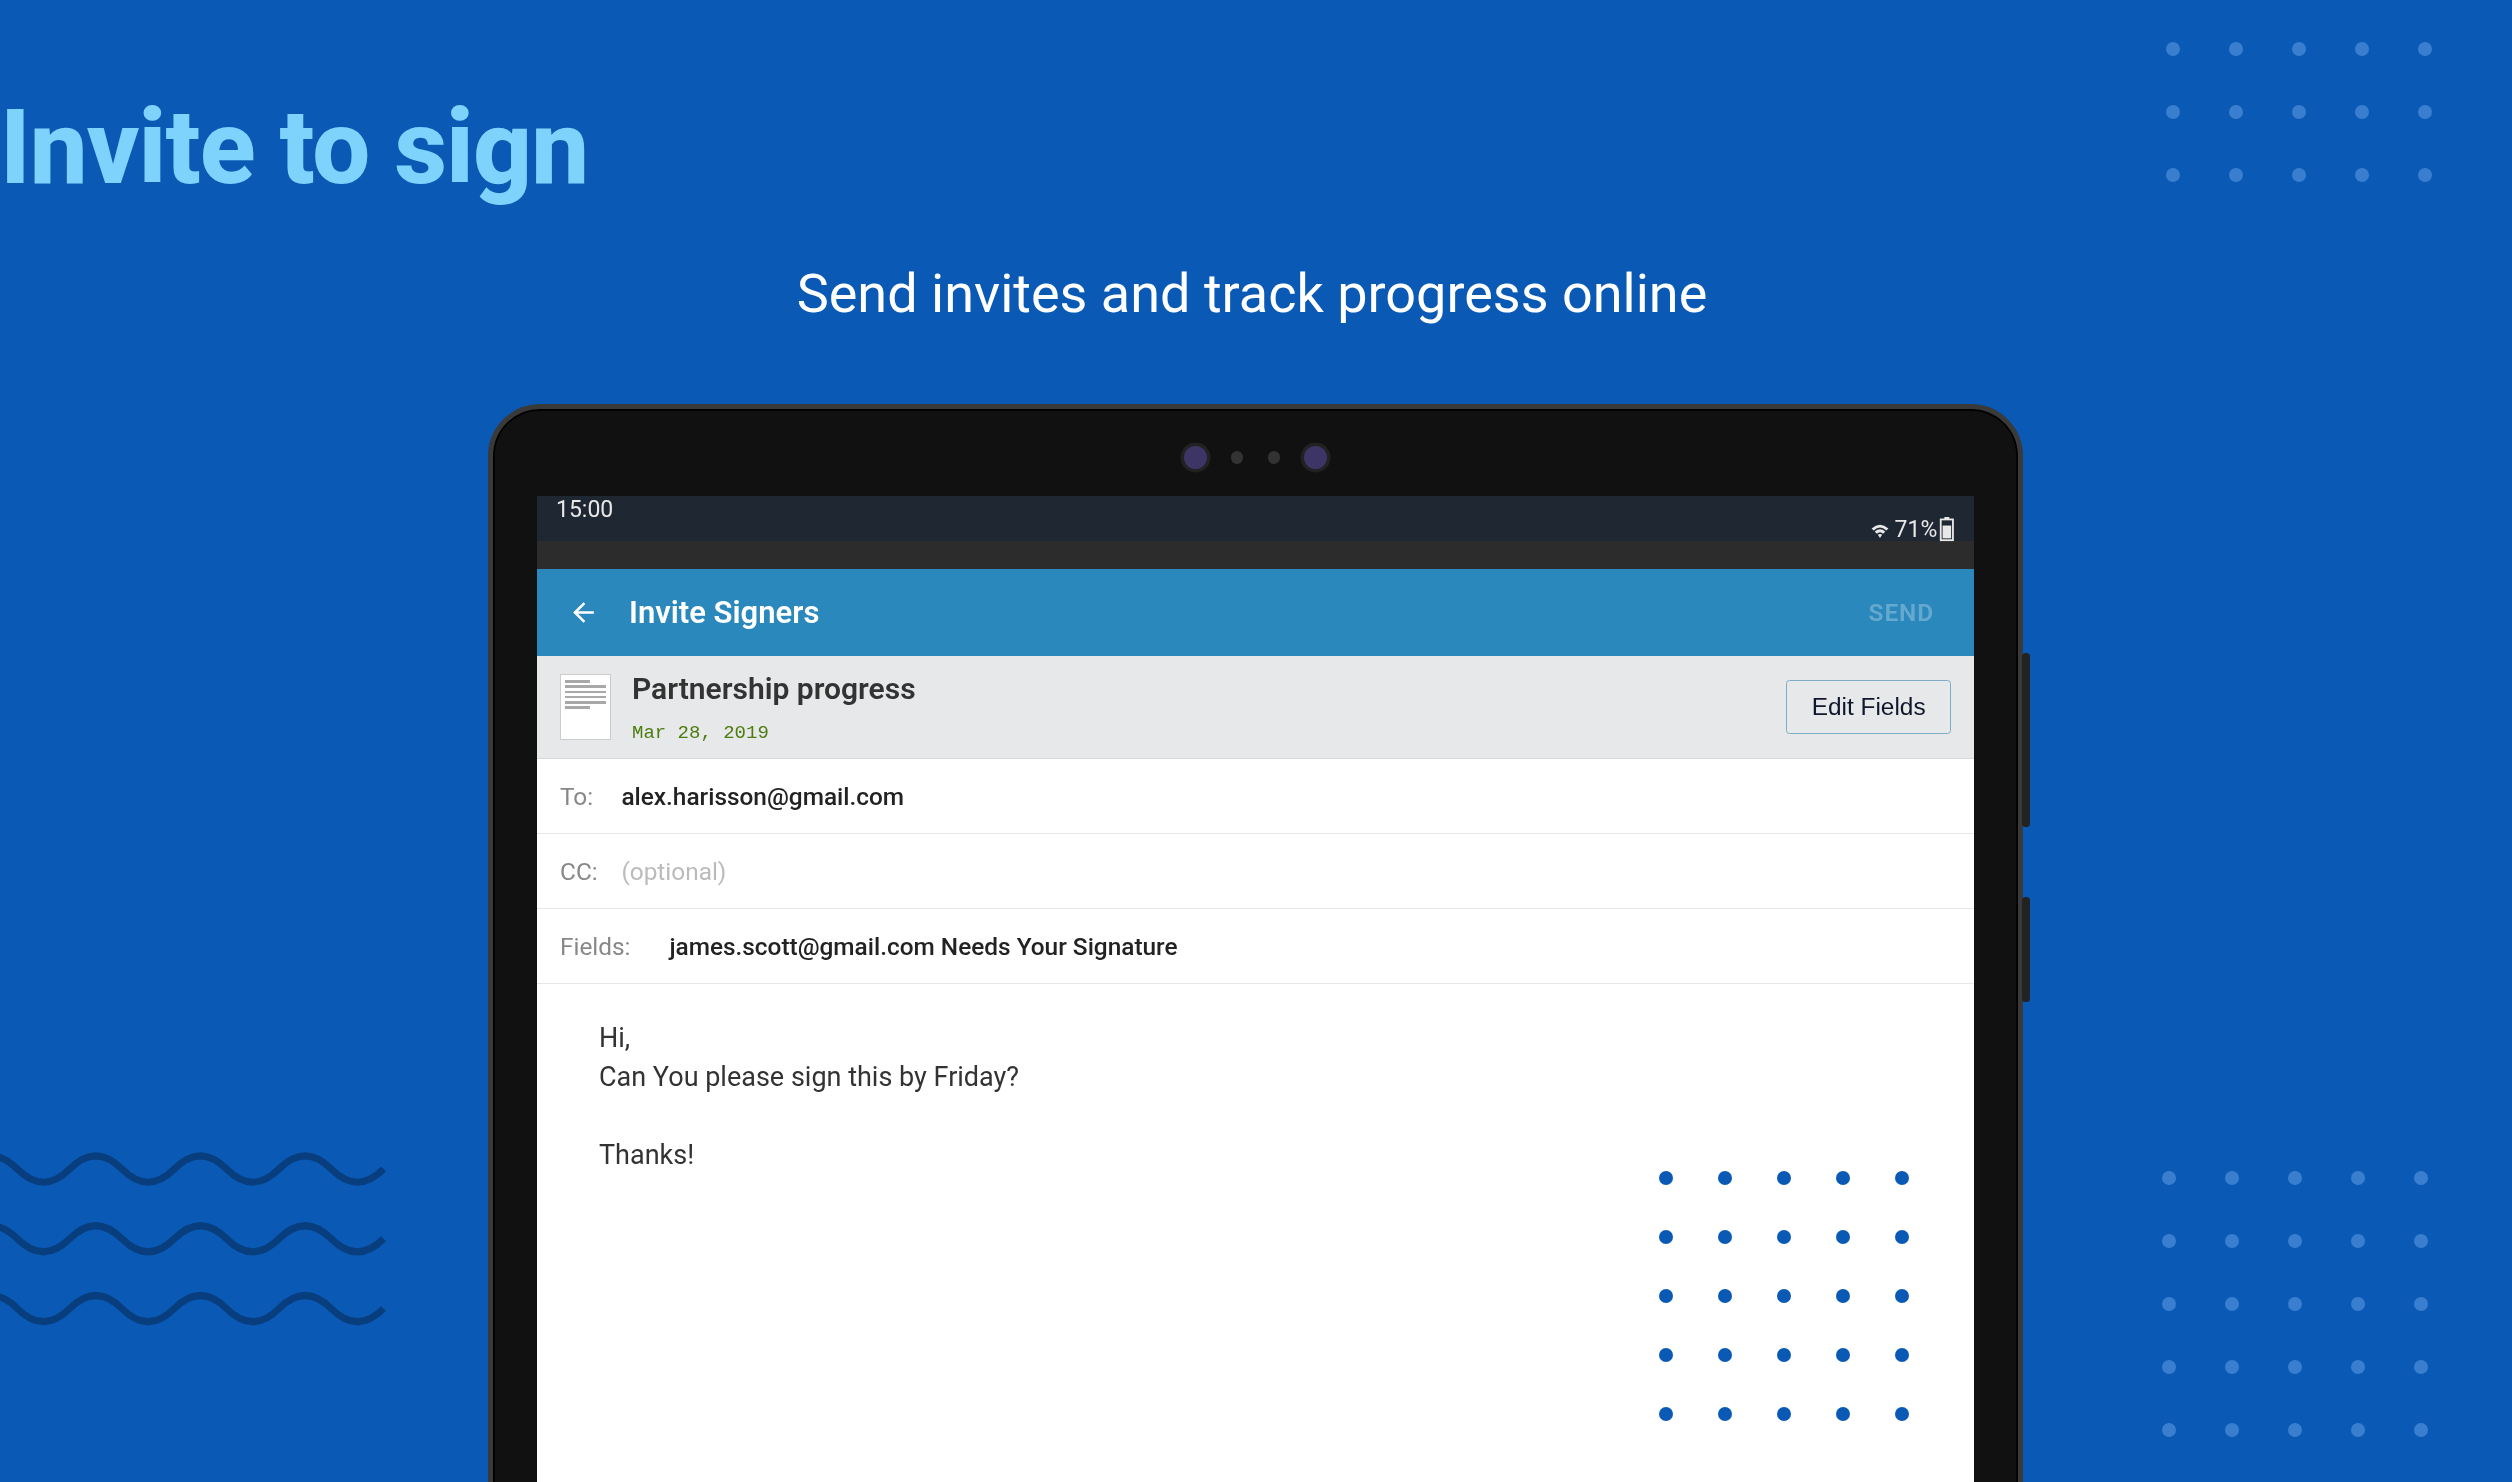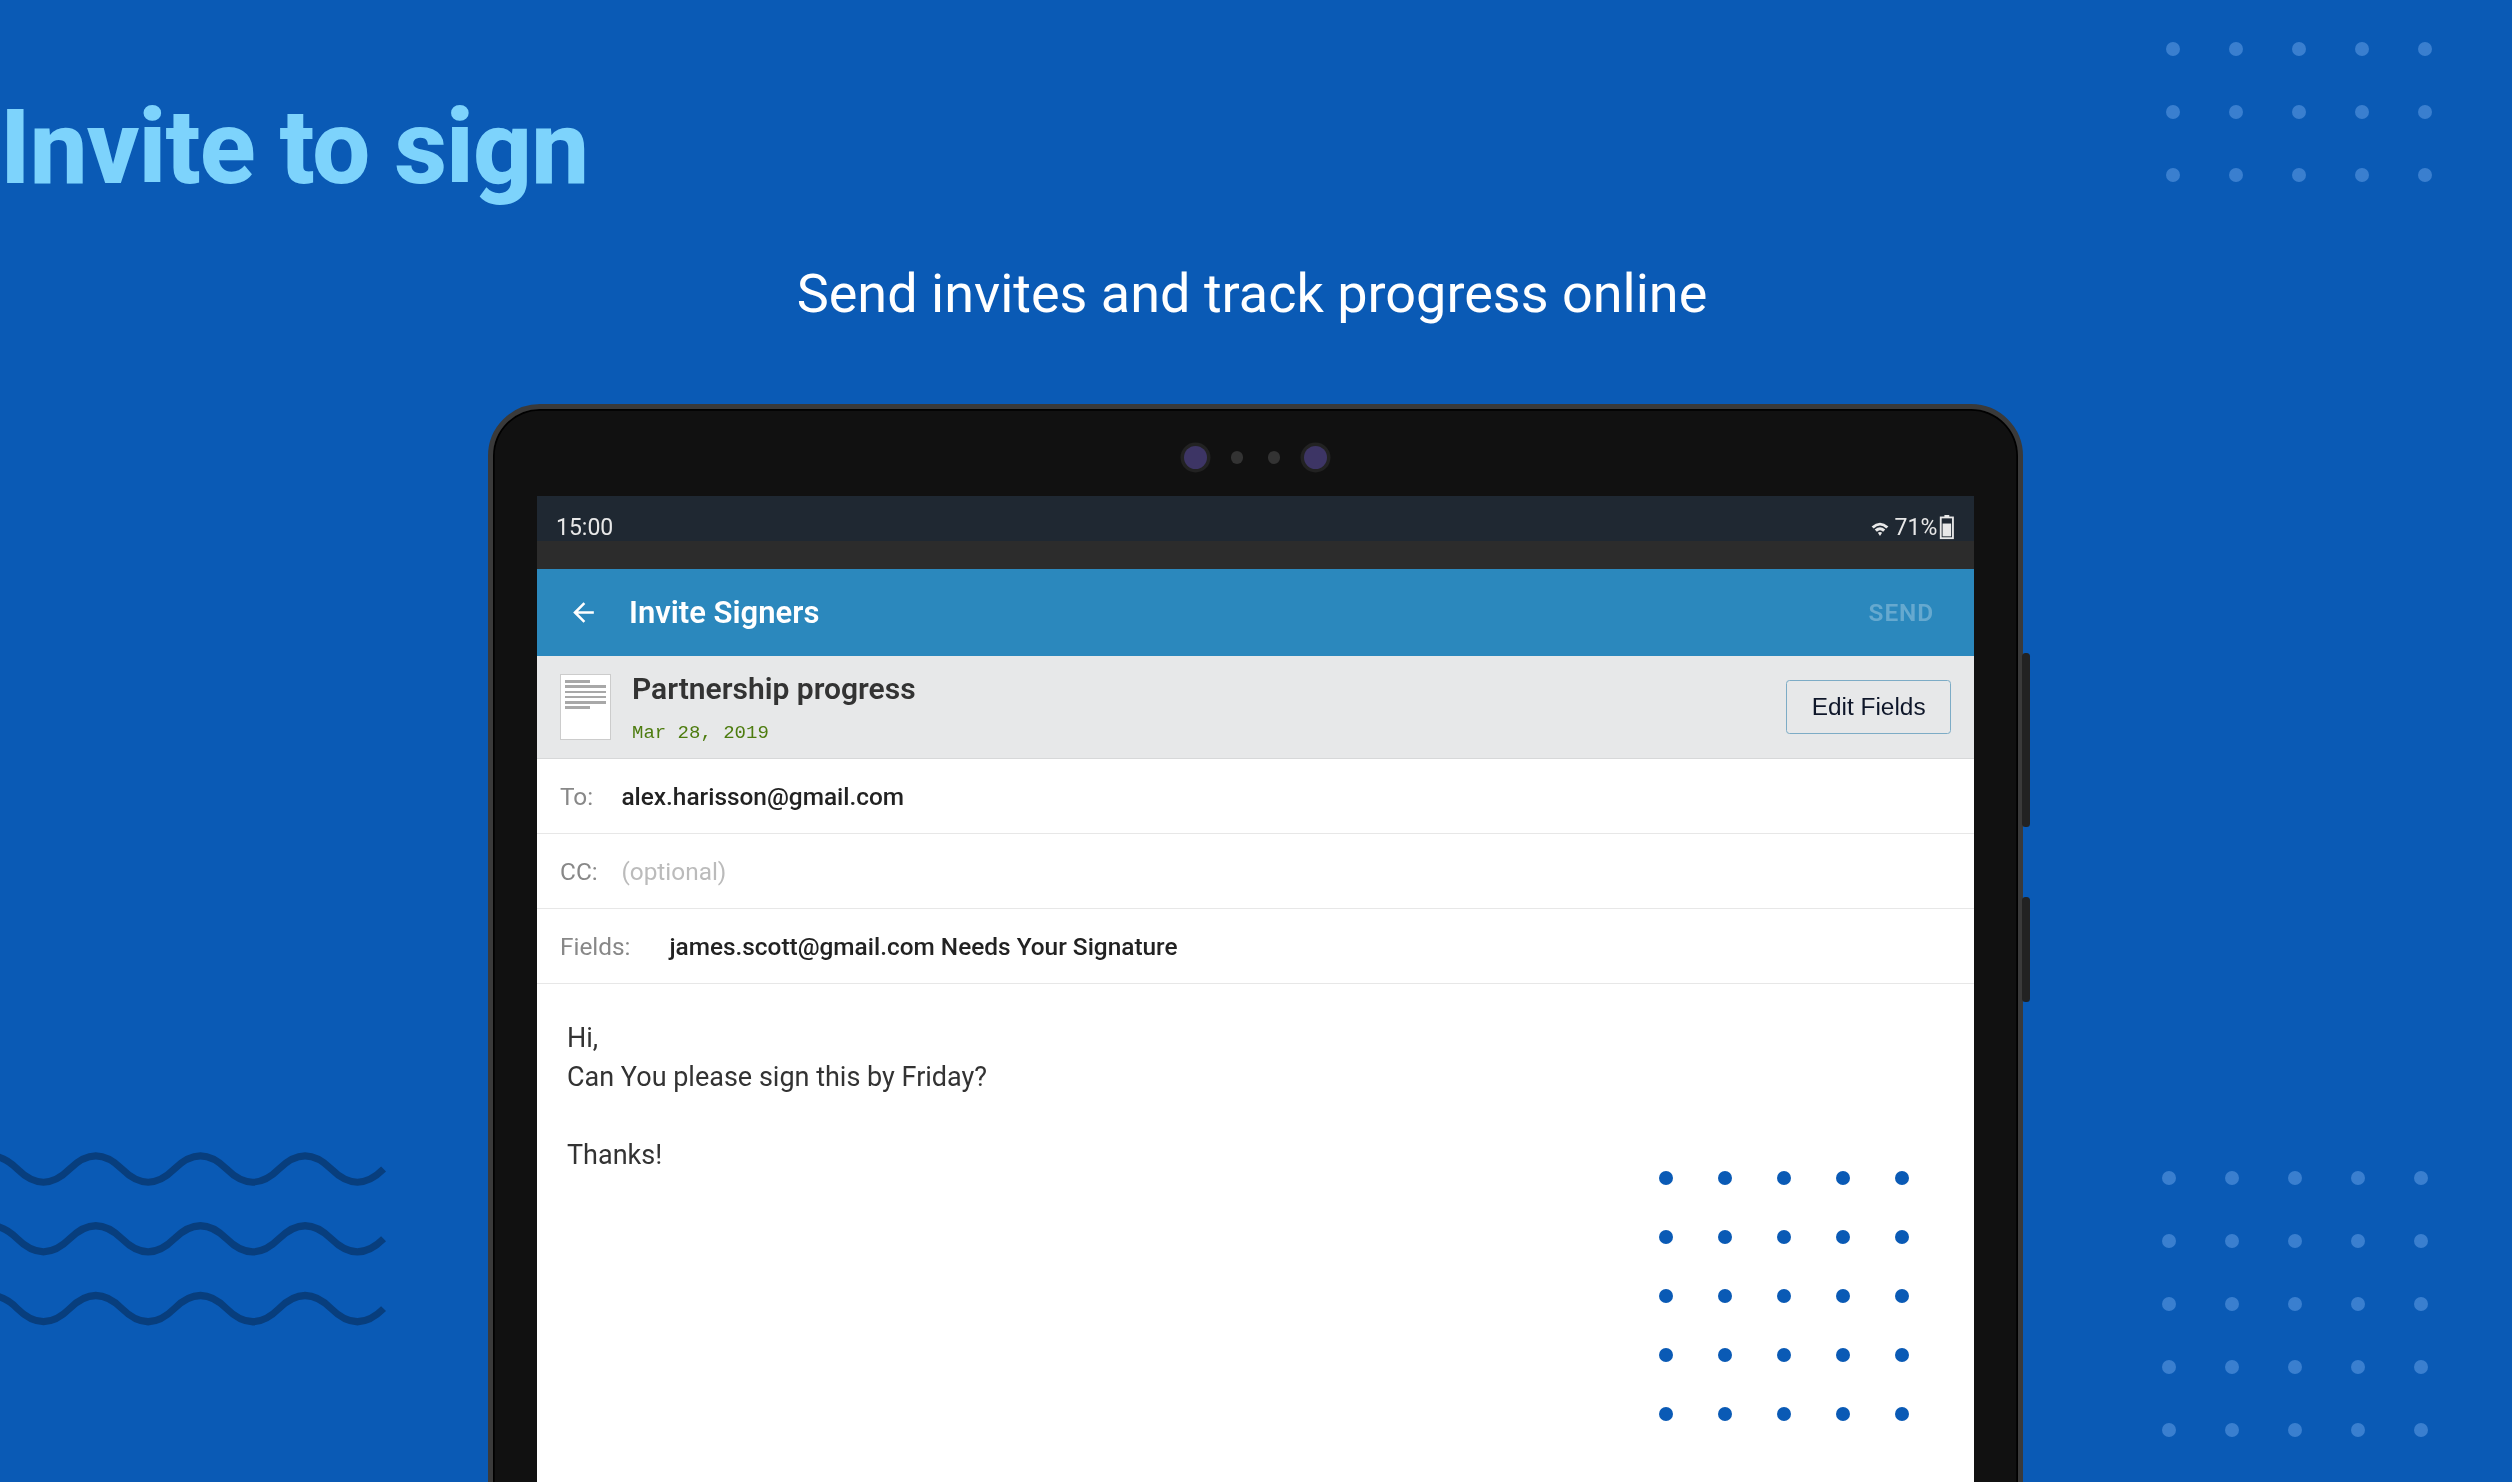--- a/index.html
+++ b/index.html
@@ -97,21 +97,21 @@
 .side-btn-1 { top: 244px; height: 174px; }
 .side-btn-2 { top: 488px; height: 105px; }
 
 
 .status-bar {
   height: 45px;
   background: #1f2832;
   color: #e8e8e8;
   display: flex;
   justify-content: space-between;
-  align-items: flex-end;
+  align-items: flex-start;
   padding: 0 19px;
   font-size: 23px;
 }
 .status-right { display: flex; align-items: center; gap: 2px; margin-top: 20px; }
 .wifi-icon, .battery-icon { display: inline-flex; }
 
 
 .app-header {
   height: 87px;
   background: #2b88bd;
@@ -162,21 +162,21 @@
   padding: 0 23px;
   height: 75px;
   border-bottom: 0.9px solid #e7e7e7;
   font-size: 24.4px;
 }
 .form-label { color: #888; margin-right: 17.4px; min-width: 44px; }
 .form-label-subject { min-width: 92px; }
 .form-value { color: #222; font-weight: 500; flex: 1; }
 .form-placeholder { color: #bbb; flex: 1; }
 .message-area {
-  padding: 35px 30px;
+  padding: 35px 62px;
   font-size: 27px;
   color: #333;
   line-height: 1.45;
   white-space: pre-line;
 }
 </style>
 </head>
 <body>
 
 <div class="hero-title">Invite to sign</div>

